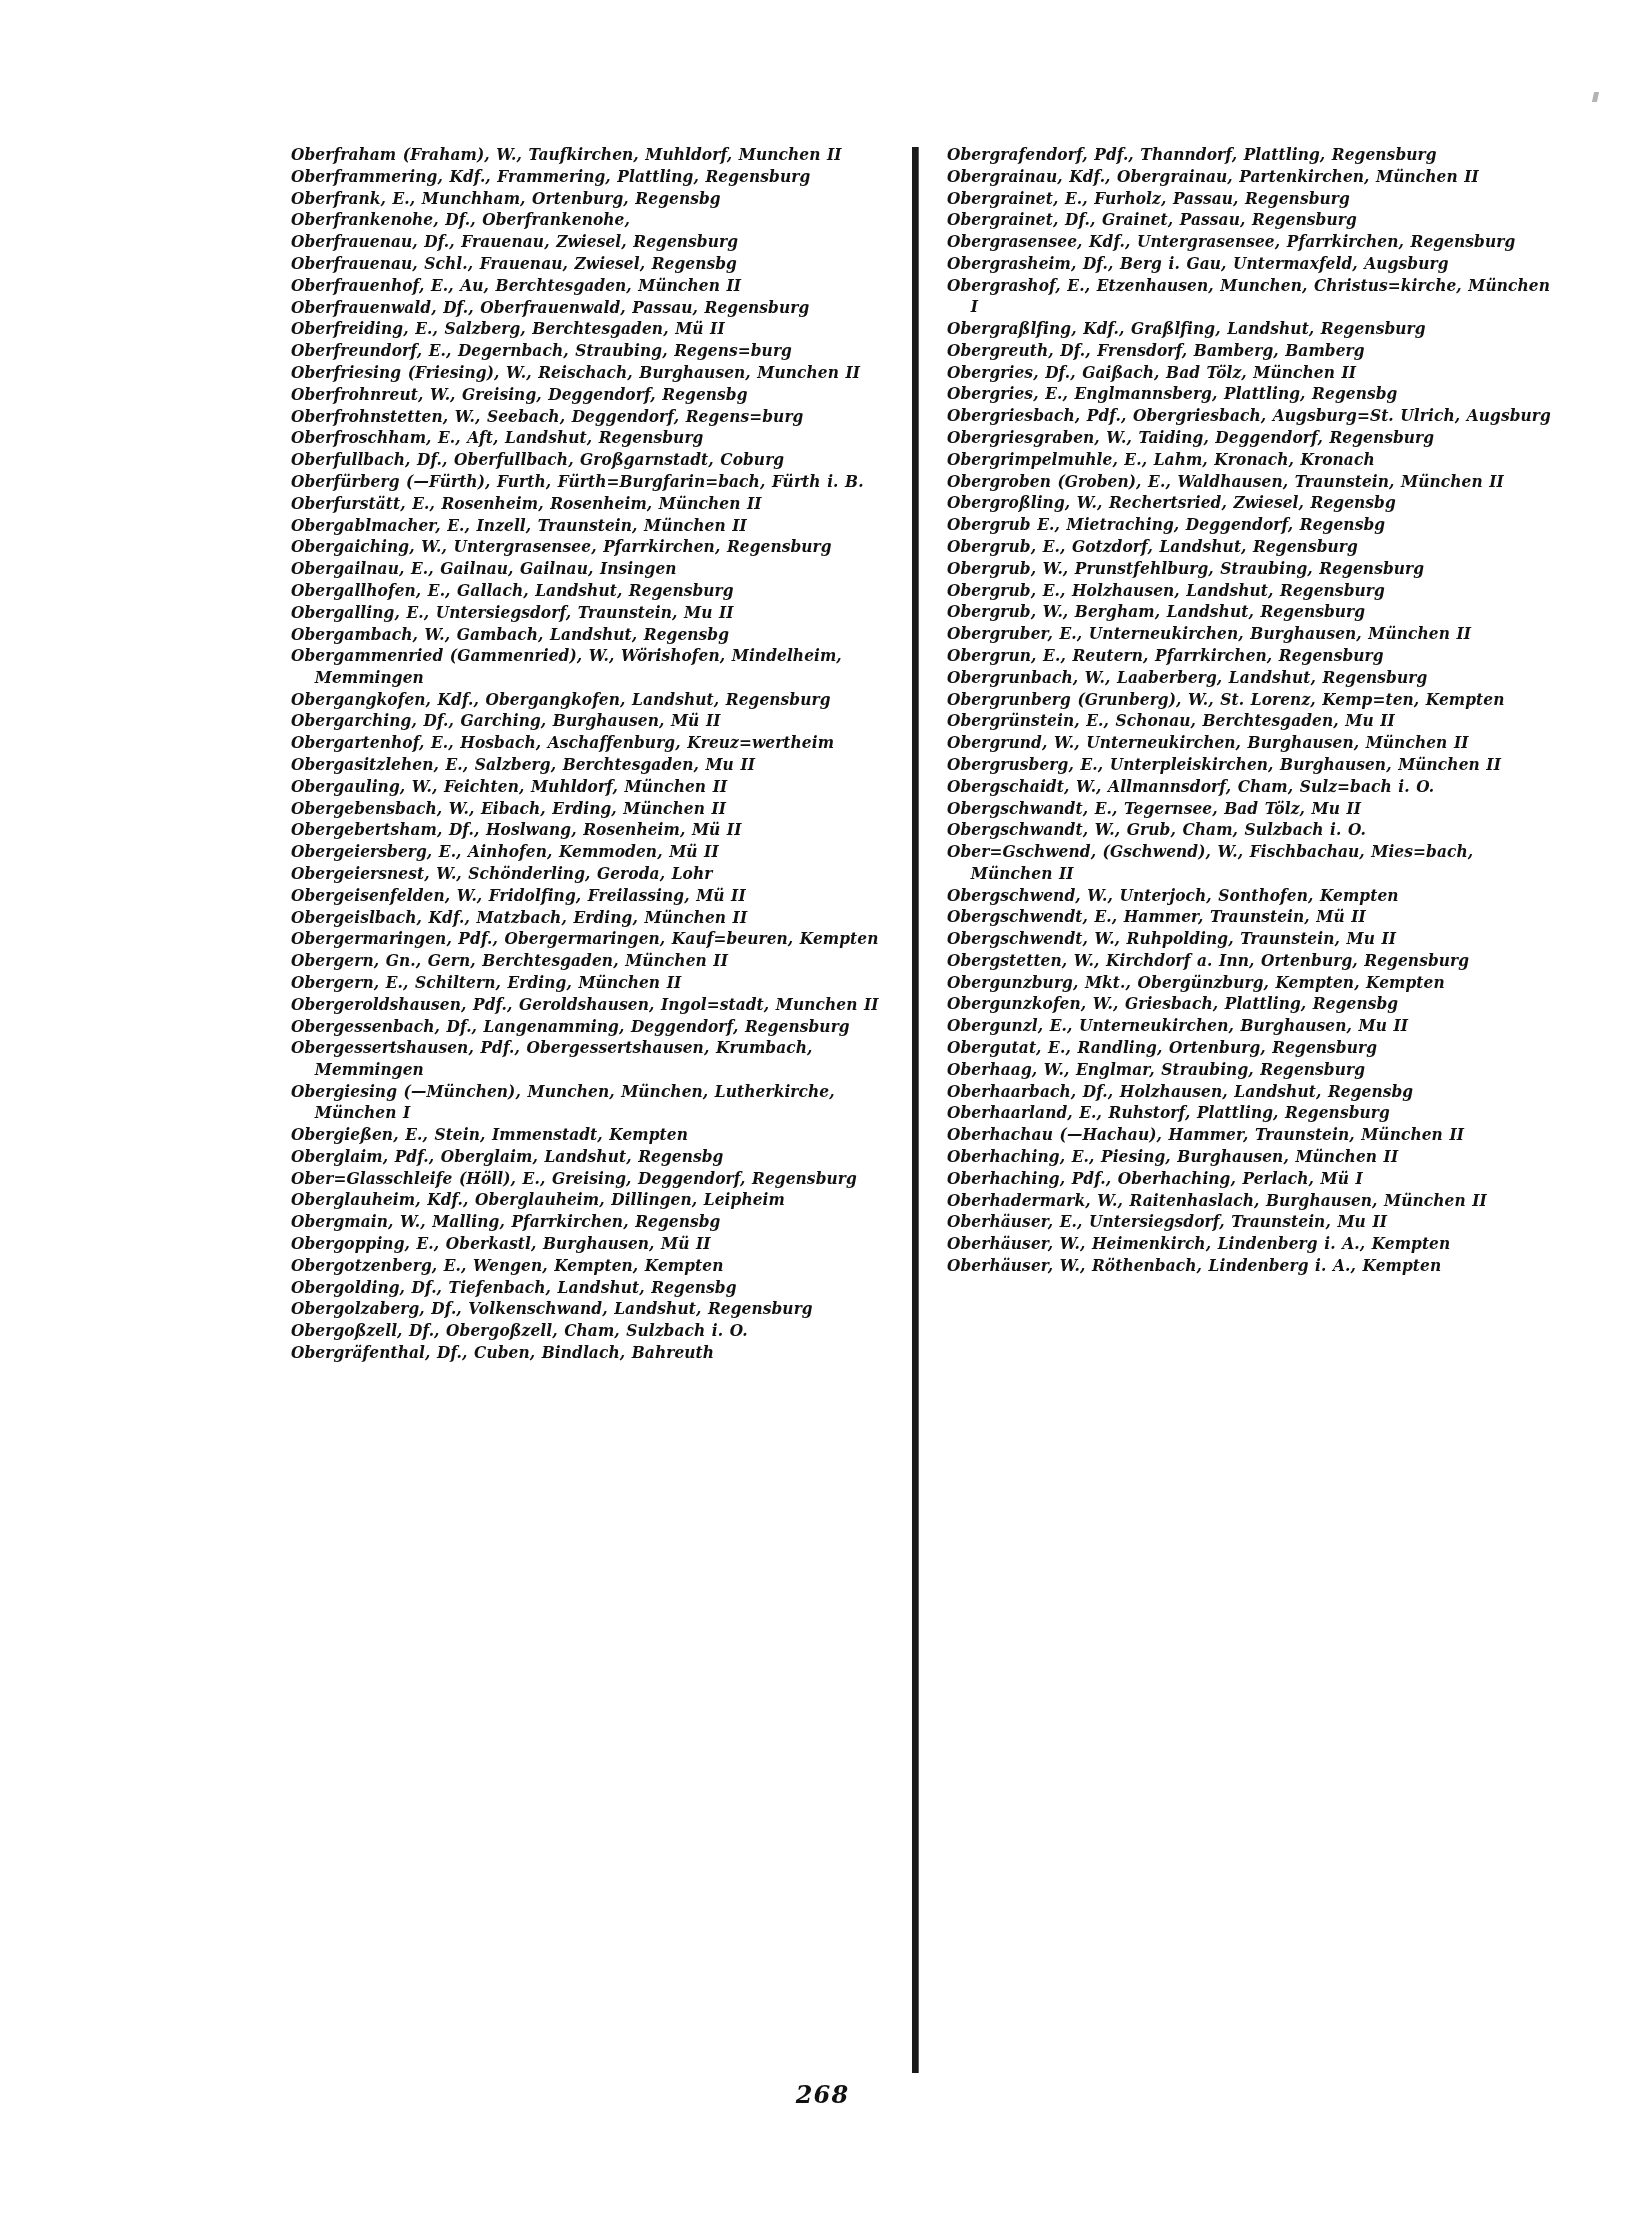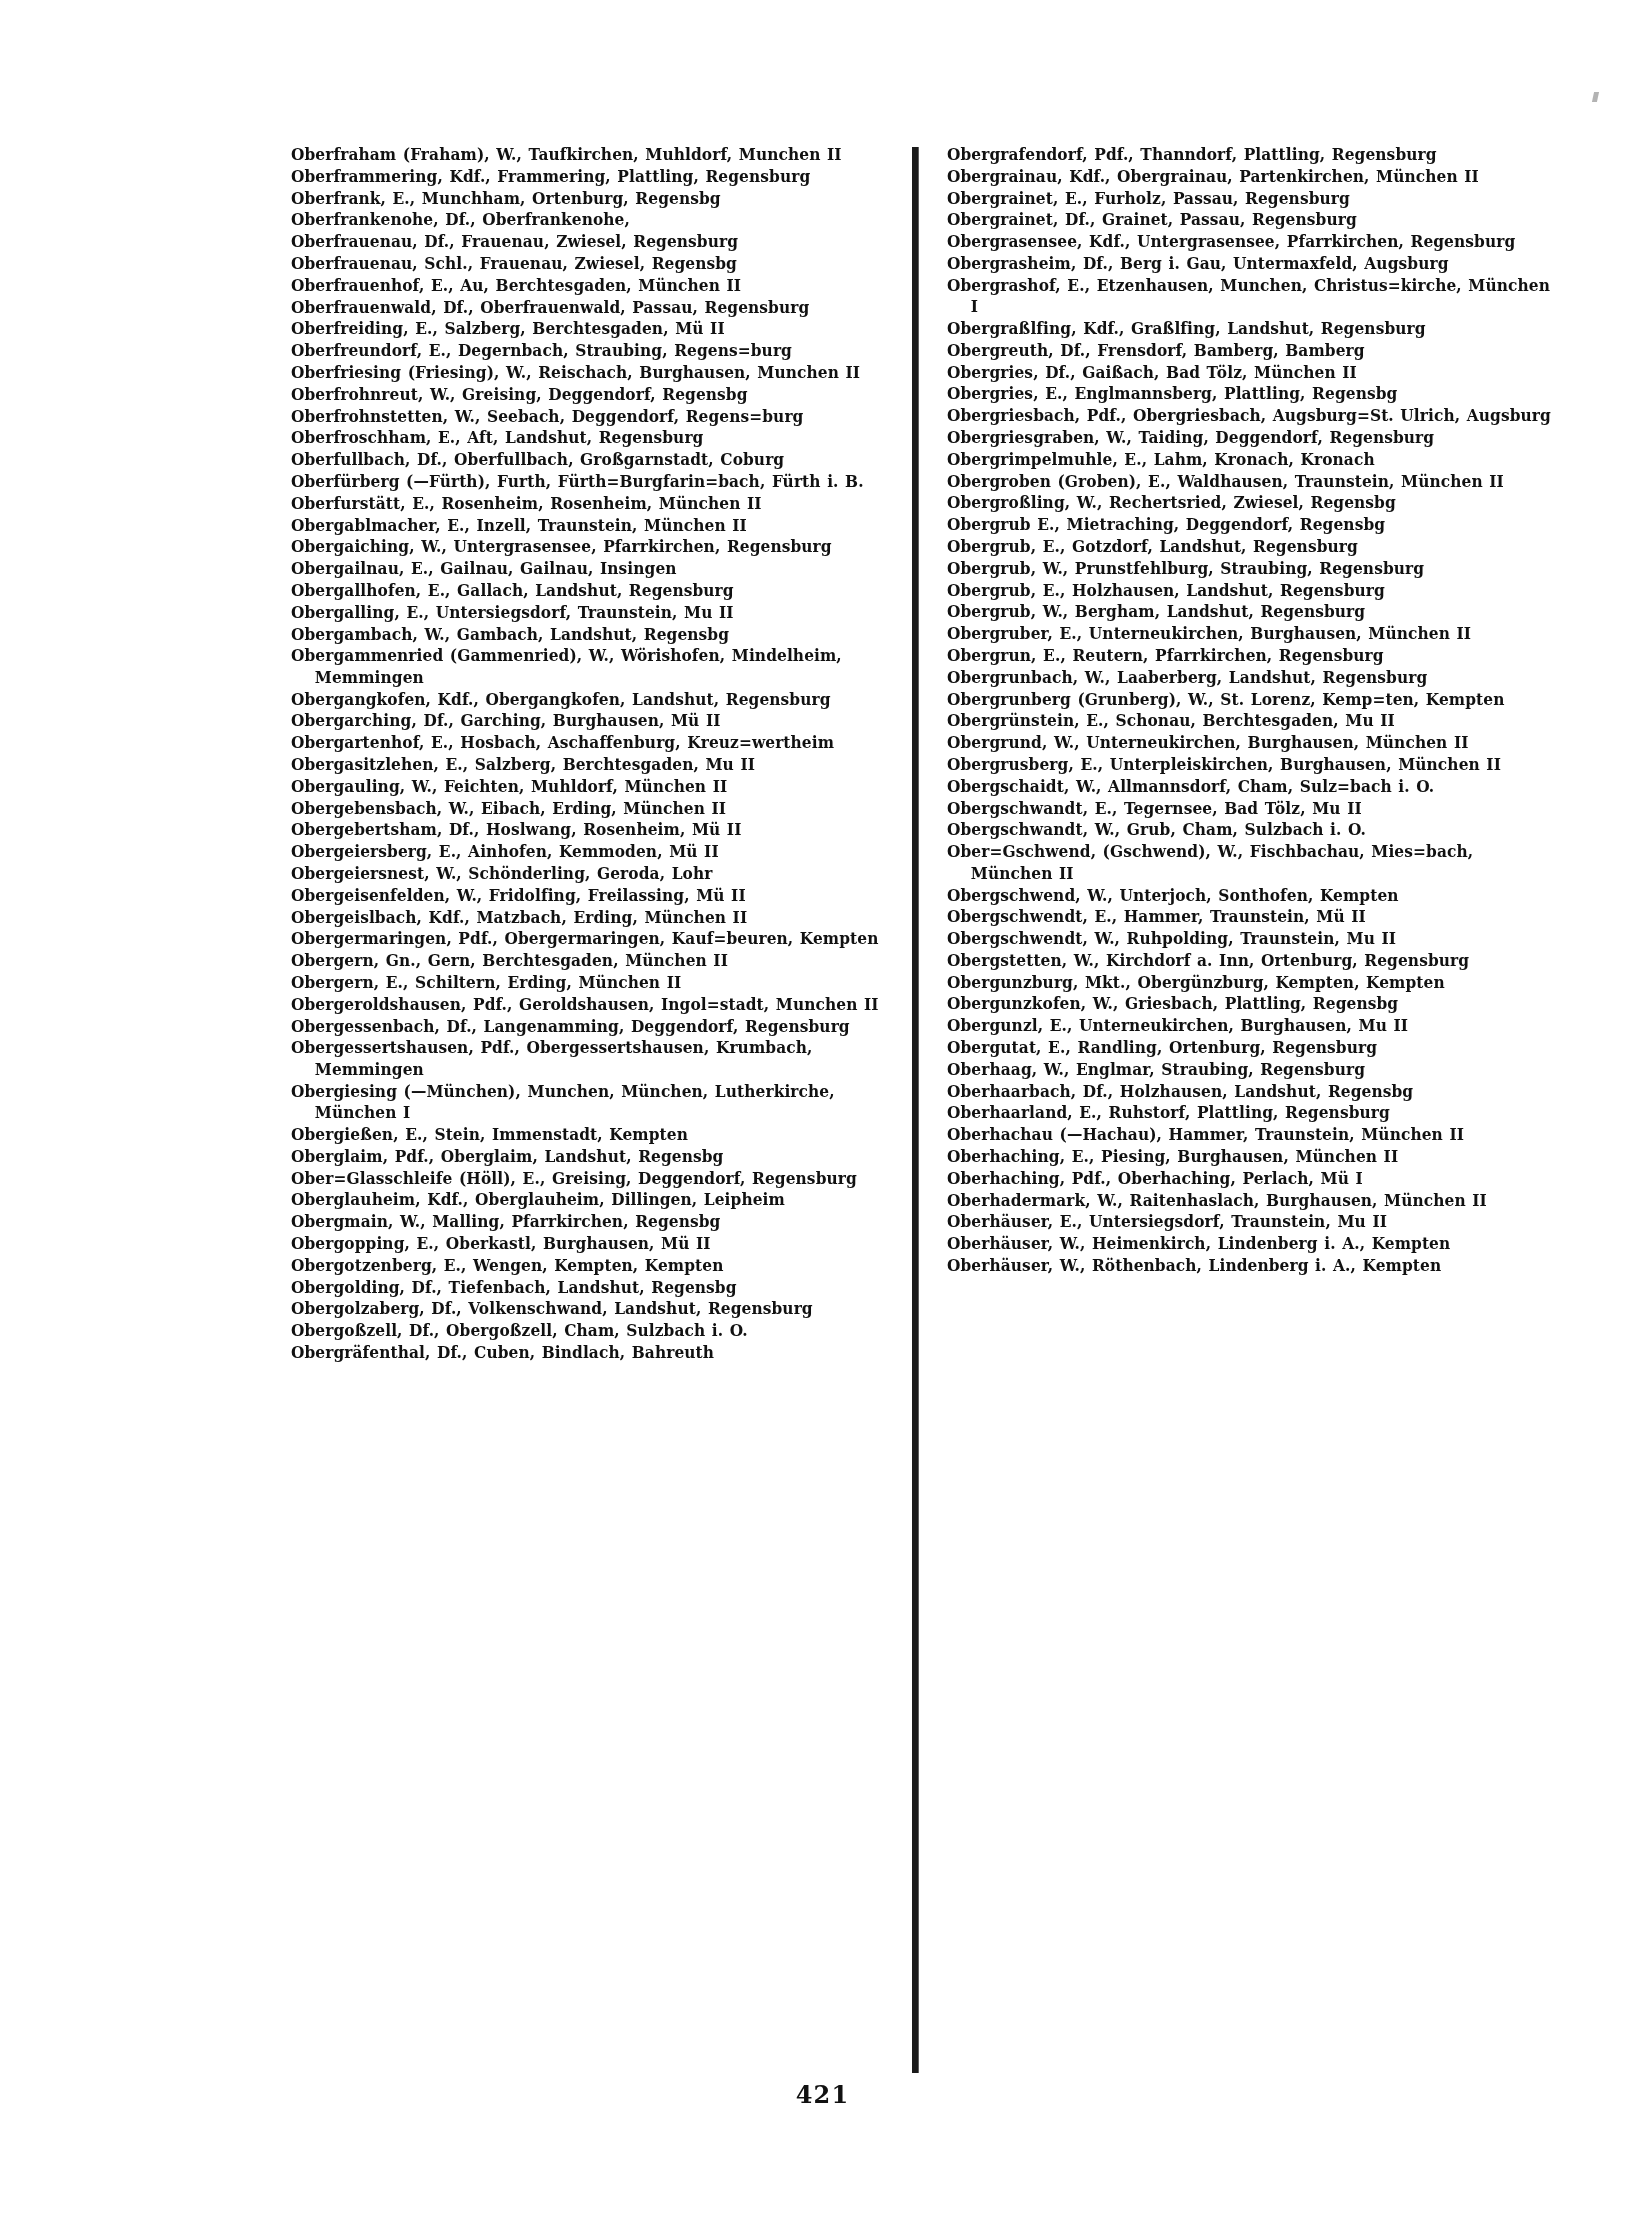--- a/index.html
+++ b/index.html
@@ -14,20 +14,21 @@
     font-family: "DejaVu Serif", "Liberation Serif", serif;
     color: #111111;
     overflow: hidden;
   }
 
   
   #page-sheet {
     position: absolute;
     inset: 0;
     background: #ffffff;
+    font-style: italic;
   }
 
   
   #scan-speck {
     position: absolute;
     top: 92px;
     right: 47px;
     width: 5px;
     height: 10px;
     background: #9a9a9a;
@@ -219,16 +220,16 @@
         <p class="entry fraktur">Oberhaching, E., Piesing, Burghausen, München II</p>
         <p class="entry fraktur">Oberhaching, Pdf., Oberhaching, Perlach, Mü I</p>
         <p class="entry fraktur">Oberhadermark, W., Raitenhaslach, Burghausen, München II</p>
         <p class="entry fraktur">Oberhäuser, E., Untersiegsdorf, Traunstein, Mu II</p>
         <p class="entry fraktur">Oberhäuser, W., Heimenkirch, Lindenberg i. A., Kempten</p>
         <p class="entry fraktur">Oberhäuser, W., Röthenbach, Lindenberg i. A., Kempten</p>
       </div>
 
   </div>
 
-  <div id="page-number">421</div>
+  <div id="page-number">268</div>
 
 </div>
 
 
 </body></html>

